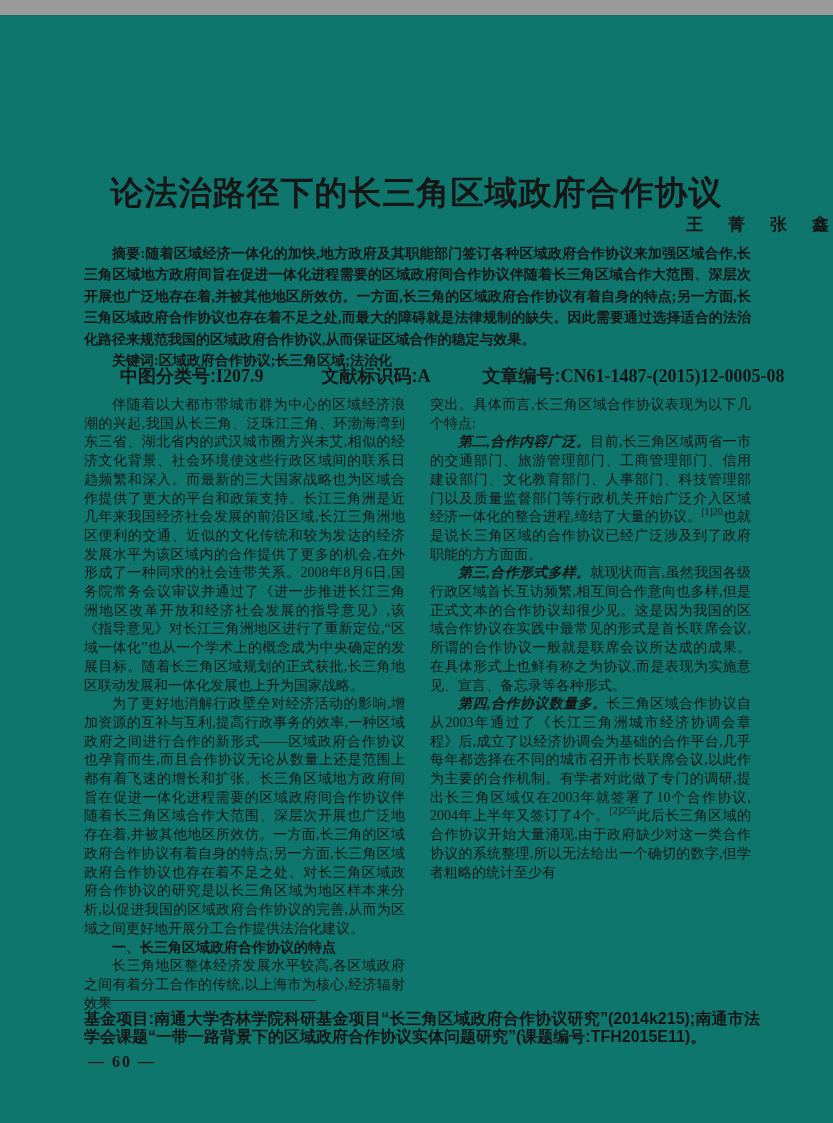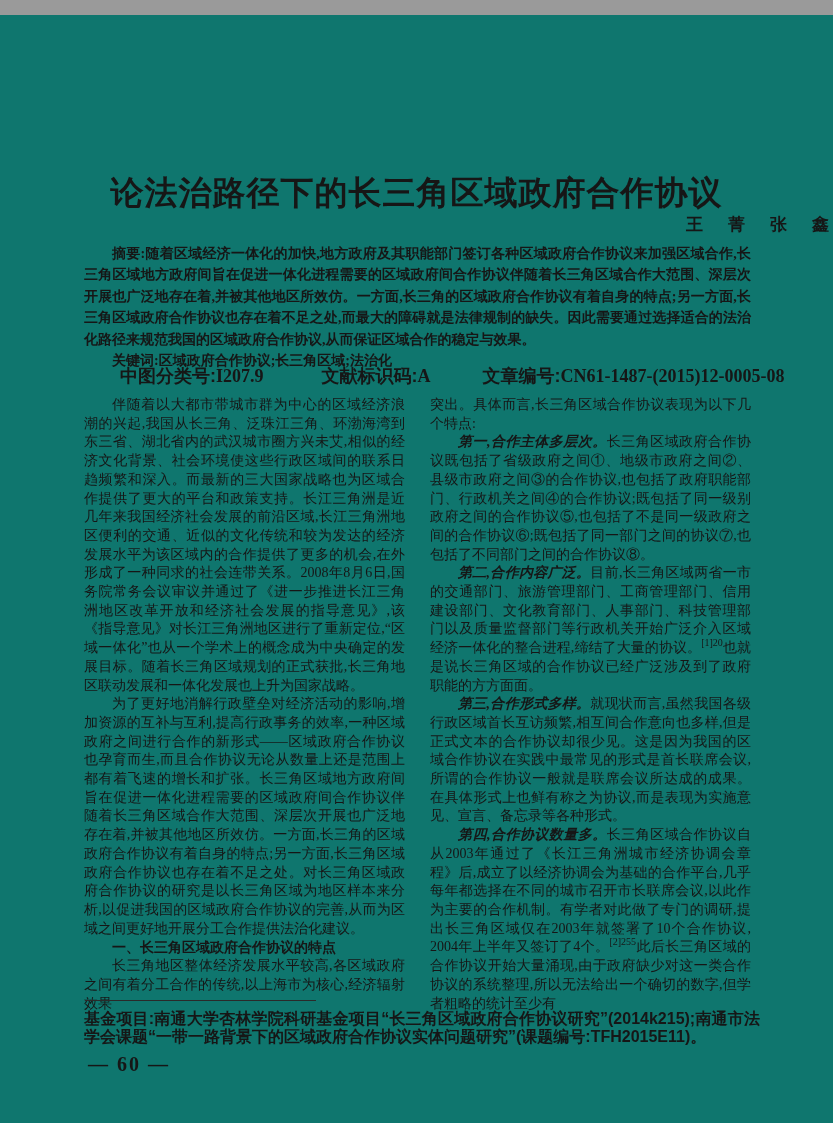--- a/index.html
+++ b/index.html
@@ -60,21 +60,21 @@
   }
   .footnote {
     position:absolute; top:995px; left:84px; width:676px;
     font-family:"Liberation Sans", sans-serif;
     font-weight:bold; font-size:16px; line-height:17.5px;
     text-align:justify;
   }
   .footnote p { margin:0; }
   .page-number {
     position:absolute; top:1038px; left:88px;
-    font-size:20px; font-weight:bold; letter-spacing:2px;
+    font-size:16px; font-weight:bold; letter-spacing:2px;
   }
 </style>
 </head>
 <body>
 
 <div class="page">
 
   <h1 class="title">论法治路径下的长三角区域政府合作协议</h1>
 
   <div class="authors">王　菁　张　鑫</div>
@@ -88,21 +88,20 @@
 
   <div class="columns">
     <div class="col">
       <p>伴随着以大都市带城市群为中心的区域经济浪潮的兴起,我国从长三角、泛珠江三角、环渤海湾到东三省、湖北省内的武汉城市圈方兴未艾,相似的经济文化背景、社会环境使这些行政区域间的联系日趋频繁和深入。而最新的三大国家战略也为区域合作提供了更大的平台和政策支持。长江三角洲是近几年来我国经济社会发展的前沿区域,长江三角洲地区便利的交通、近似的文化传统和较为发达的经济发展水平为该区域内的合作提供了更多的机会,在外形成了一种同求的社会连带关系。2008年8月6日,国务院常务会议审议并通过了《进一步推进长江三角洲地区改革开放和经济社会发展的指导意见》,该《指导意见》对长江三角洲地区进行了重新定位,“区域一体化”也从一个学术上的概念成为中央确定的发展目标。随着长三角区域规划的正式获批,长三角地区联动发展和一体化发展也上升为国家战略。</p>
       <p>为了更好地消解行政壁垒对经济活动的影响,增加资源的互补与互利,提高行政事务的效率,一种区域政府之间进行合作的新形式——区域政府合作协议也孕育而生,而且合作协议无论从数量上还是范围上都有着飞速的增长和扩张。长三角区域地方政府间旨在促进一体化进程需要的区域政府间合作协议伴随着长三角区域合作大范围、深层次开展也广泛地存在着,并被其他地区所效仿。一方面,长三角的区域政府合作协议有着自身的特点;另一方面,长三角区域政府合作协议也存在着不足之处。对长三角区域政府合作协议的研究是以长三角区域为地区样本来分析,以促进我国的区域政府合作协议的完善,从而为区域之间更好地开展分工合作提供法治化建议。</p>
       <p class="section-heading">一、长三角区域政府合作协议的特点</p>
       <p>长三角地区整体经济发展水平较高,各区域政府之间有着分工合作的传统,以上海市为核心,经济辐射效果</p>
     </div>
     <div class="col">
       <p class="cont">突出。具体而言,长三角区域合作协议表现为以下几个特点:</p>
-      <p><span class="lead">第一,合作主体多层次。</span><span>长三角区域政府合作协议既包括了省级政府之间①、地级市政府之间②、县级市政府之间③的合作协议,也包括了政府职能部门、行政机关之间④的合作协议;既包括了同一级别政府之间的合作协议⑤,也包括了不是同一级政府之间的合作协议⑥;既包括了同一部门之间的协议⑦,也包括了不同部门之间的合作协议⑧。</span></p>
       <p><span class="lead">第二,合作内容广泛。</span><span>目前,长三角区域两省一市的交通部门、旅游管理部门、工商管理部门、信用建设部门、文化教育部门、人事部门、科技管理部门以及质量监督部门等行政机关开始广泛介入区域经济一体化的整合进程,缔结了大量的协议。</span><sup class="ref">[1]20</sup><span>也就是说长三角区域的合作协议已经广泛涉及到了政府职能的方方面面。</span></p>
       <p><span class="lead">第三,合作形式多样。</span><span>就现状而言,虽然我国各级行政区域首长互访频繁,相互间合作意向也多样,但是正式文本的合作协议却很少见。这是因为我国的区域合作协议在实践中最常见的形式是首长联席会议,所谓的合作协议一般就是联席会议所达成的成果。在具体形式上也鲜有称之为协议,而是表现为实施意见、宣言、备忘录等各种形式。</span></p>
       <p><span class="lead">第四,合作协议数量多。</span><span>长三角区域合作协议自从2003年通过了《长江三角洲城市经济协调会章程》后,成立了以经济协调会为基础的合作平台,几乎每年都选择在不同的城市召开市长联席会议,以此作为主要的合作机制。有学者对此做了专门的调研,提出长三角区域仅在2003年就签署了10个合作协议, 2004年上半年又签订了4个。</span><sup class="ref">[2]255</sup><span>此后长三角区域的合作协议开始大量涌现,由于政府缺少对这一类合作协议的系统整理,所以无法给出一个确切的数字,但学者粗略的统计至少有</span></p>
     </div>
   </div>
 
   <div class="footnote-sep"></div>
 
   <div class="footnote">
     <p><span>基金项目:</span><span>南通大学杏林学院科研基金项目“长三角区域政府合作协议研究”(2014k215);南通市法学会课题“一带一路背景下的区域政府合作协议实体问题研究”(课题编号:TFH2015E11)。</span></p>

